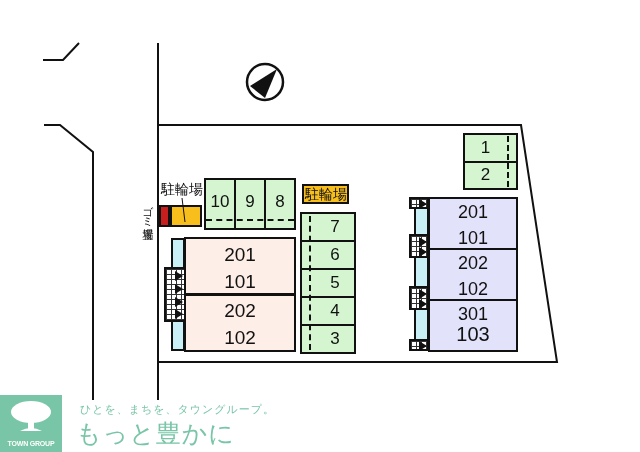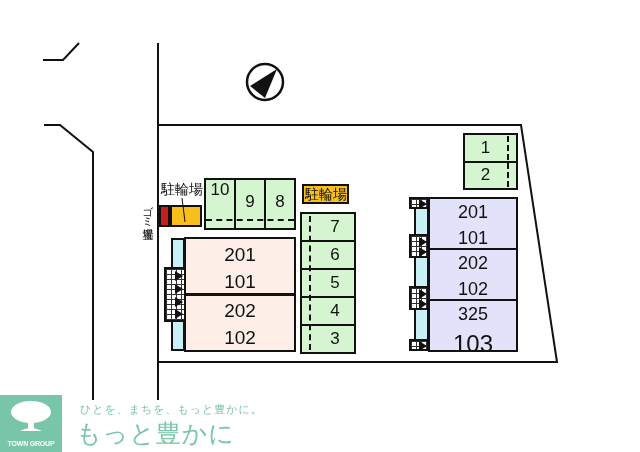--- a/index.html
+++ b/index.html
@@ -46,21 +46,21 @@
 <div class="abs red" style="left:159px; top:205px; width:11px; height:22px;"></div>
 <div class="abs vtext" style="left:142px; top:198px;">ゴミ置場</div>
 
 <div class="abs bike-label" style="left:161px; top:181px;">駐輪場</div>
 <div class="abs orange" style="left:170px; top:205px; width:32px; height:22px;"></div>
 <svg class="lines" width="640" height="452">
     <line x1="182" y1="198" x2="185" y2="222" stroke="#111" stroke-width="1"></line>
   </svg>
 
 <div class="abs" style="left:204px; top:178px; width:92px; height:52px; display:flex;">
-  <div class="park" style="flex:1; border-right:1px solid #111; position:relative; align-items:flex-start; ">
+  <div class="park" style="flex:1; border-right:1px solid #111; position:relative; align-items:flex-start; padding-top:12px;">
       <span>10</span>
     </div>
   <div class="park" style="flex:1; border-left:1px solid #111; border-right:1px solid #111; align-items:flex-start; padding-top:12px;">
       <span>9</span>
     </div>
   <div class="park" style="flex:1; border-left:1px solid #111; align-items:flex-start; padding-top:12px;">
       <span>8</span>
     </div>
 </div>
 <div class="abs" style="left:206px; top:219px; width:88px; border-top:2px dashed #111;"></div>
@@ -130,26 +130,26 @@
 
 <div class="abs unitB" style="left:428px; top:197px; width:90px; height:53px;">
   <div class="unit-label" style="top:3px; font-size:18px;">201</div>
   <div class="unit-label" style="top:29px; font-size:18px;">101</div>
 </div>
 <div class="abs unitB" style="left:428px; top:248px; width:90px; height:53px;">
   <div class="unit-label" style="top:3px; font-size:18px;">202</div>
   <div class="unit-label" style="top:29px; font-size:18px;">102</div>
 </div>
 <div class="abs unitB" style="left:428px; top:299px; width:90px; height:53px;">
-  <div class="unit-label" style="top:3px; font-size:18px;">325</div>
-  <div class="unit-label" style="top:29px; font-size:24px;">103</div>
+  <div class="unit-label" style="top:3px; font-size:18px;">301</div>
+  <div class="unit-label" style="top:22px; font-size:20px;">103</div>
 </div>
 
 <div class="abs logo-box" style="left:0; top:395px; width:62px; height:57px;">
   <svg width="62" height="40" style="position:absolute; left:0; top:2px;">
     <ellipse cx="31" cy="15" rx="20" ry="11" fill="#fff"></ellipse>
     <rect x="28" y="20" width="6" height="13" fill="#fff"></rect>
     <path d="M20 34 Q31 28 42 34 Z" fill="#fff"></path>
   </svg>
   <div style="position:absolute; left:0; right:0; bottom:5px; text-align:center; font-size:7px; font-weight:bold; letter-spacing:-0.2px;">TOWN GROUP</div>
 </div>
-<div class="abs" style="left:80px; top:402px; font-size:11px; color:#79c5a7; letter-spacing:1px;">ひとを、まちを、もっと豊かに。</div>
+<div class="abs" style="left:80px; top:402px; font-size:11px; color:#79c5a7; letter-spacing:1px;">ひとを、まちを、タウングループ。</div>
 <div class="abs" style="left:76px; top:417px; font-size:25px; color:#79c5a7; letter-spacing:1px;">もっと豊かに</div>
 
 </body></html>

